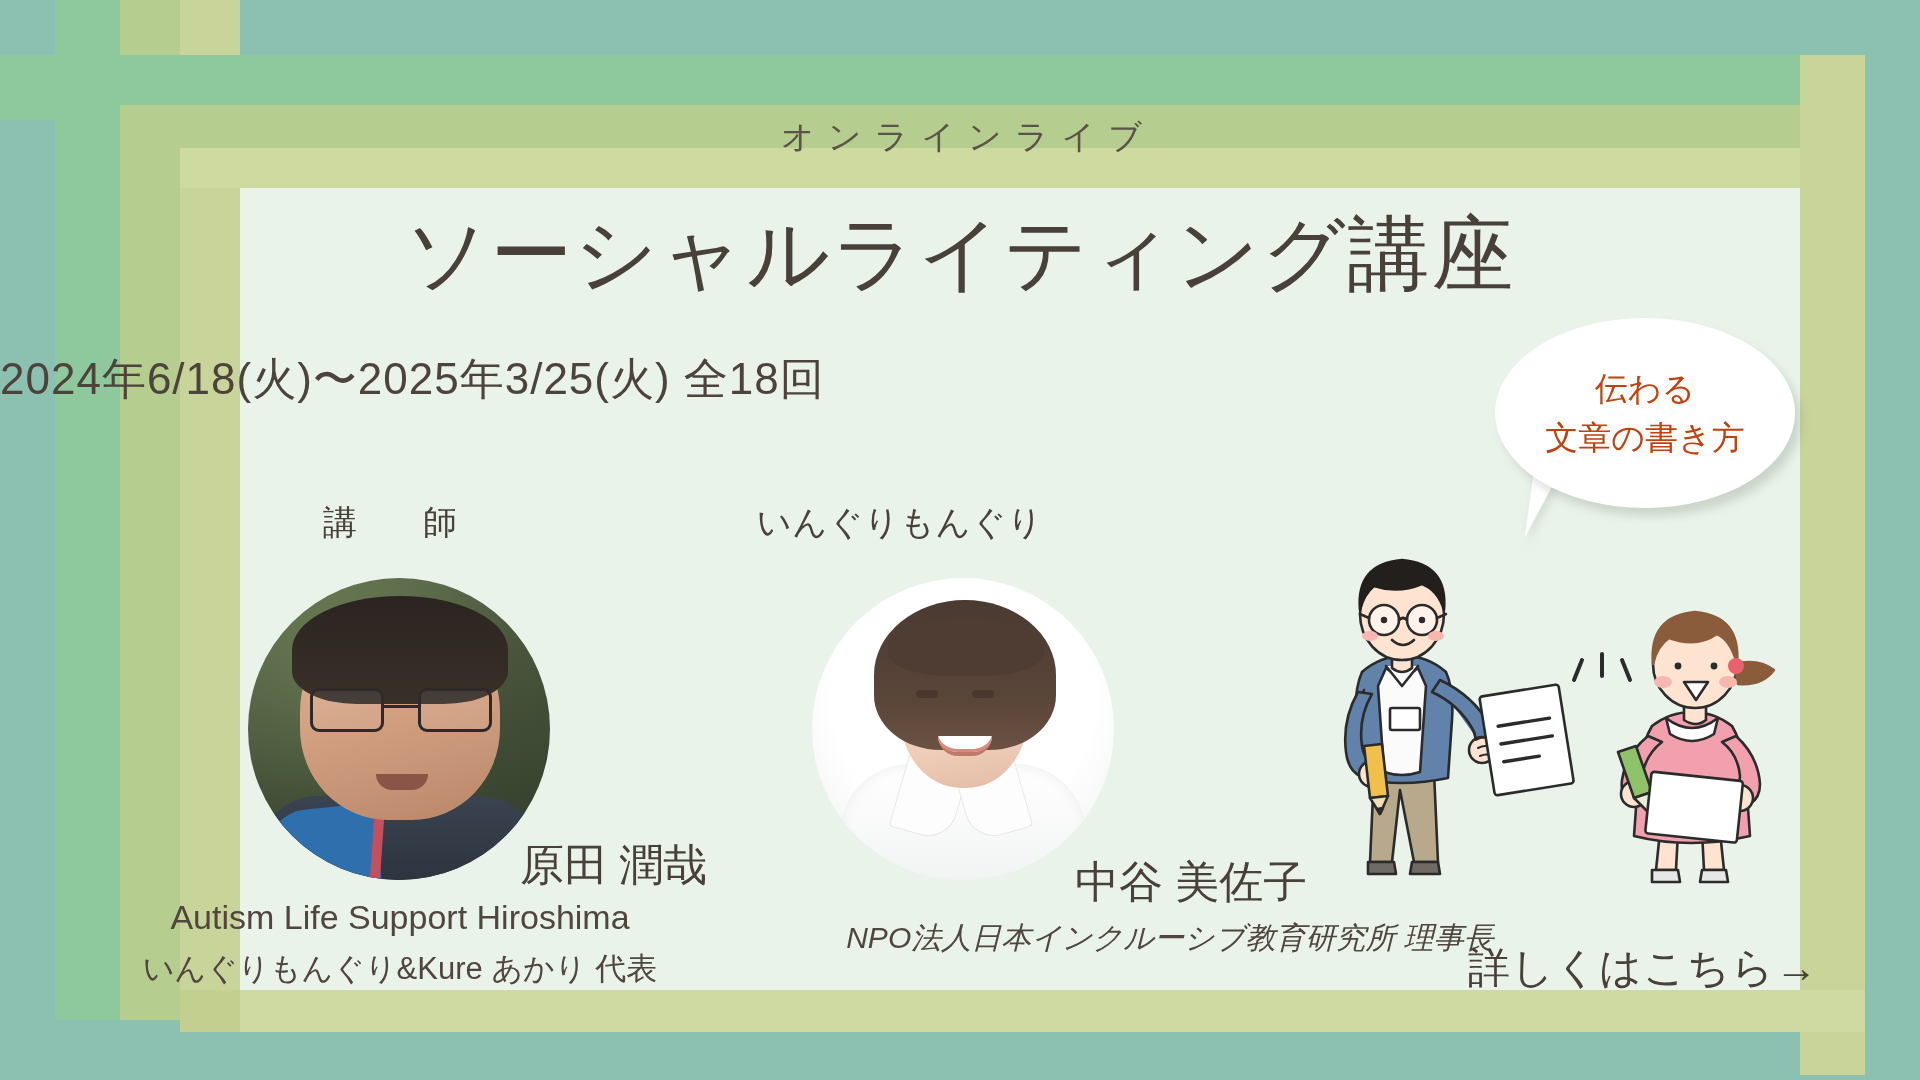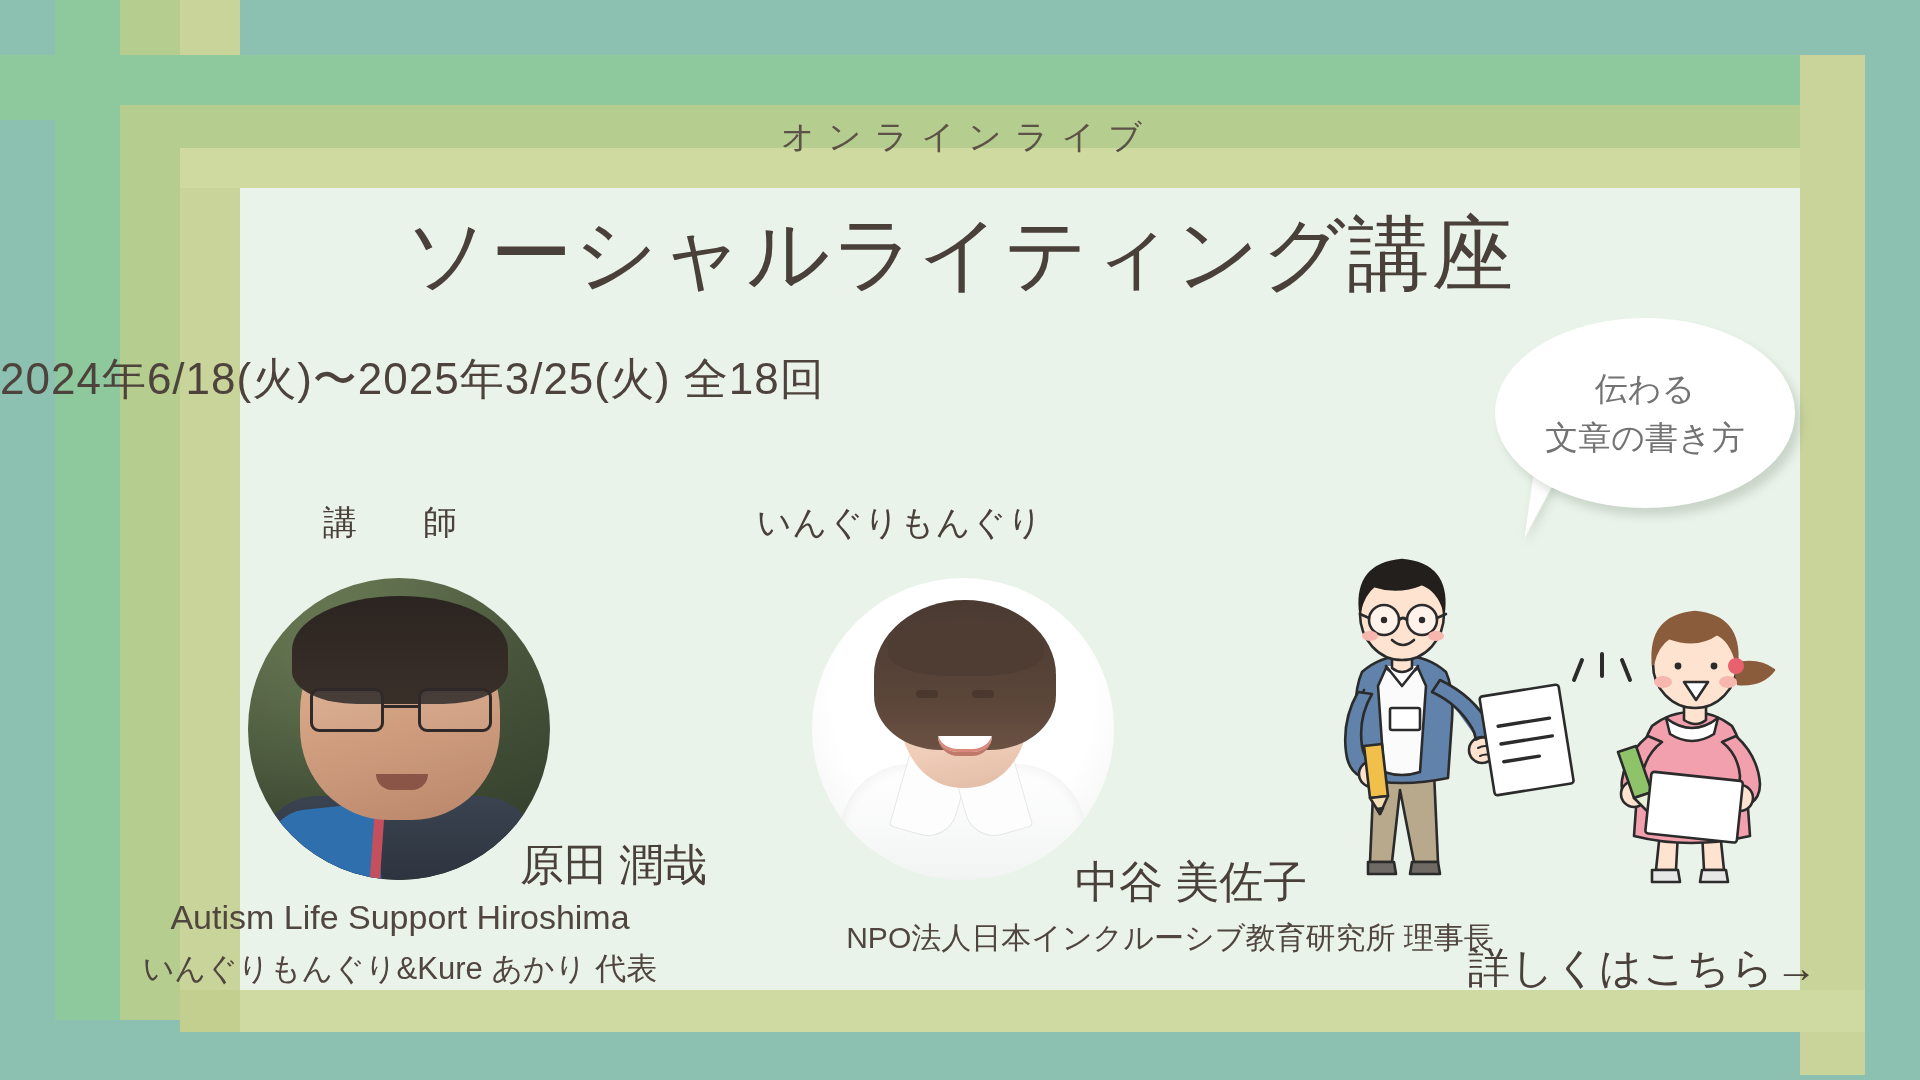--- a/index.html
+++ b/index.html
@@ -176,40 +176,40 @@
   }
   #name-lecturer    { left: 520px; top: 836px; font-family: Liberation Serif, serif; }
   #name-facilitator { left: 1075px; top: 822px; margin-top: 31px; }
 
   .affil {
     position: absolute;
     color: #50463f; white-space: nowrap; text-align: center;
   }
   #affil-lecturer-1 { left: 120px; top: 898px; width: 560px; font-size: 34px; }
   #affil-lecturer-2 { left: 120px; top: 948px; width: 560px; font-size: 31px; }
-  #affil-facilitator { left: 700px; top: 918px; width: 940px; font-size: 30px; }
+  #affil-facilitator { left: 700px; top: 918px; width: 940px; font-size: 30px; font-style: italic; }
 
   
   #cta {
     position: absolute; left: 1468px; top: 940px;
     font-size: 42px; color: #4a403a; white-space: nowrap;
     letter-spacing: 1px;
   }
 
   
   #bubble {
     position: absolute; left: 1495px; top: 318px;
     width: 300px; height: 190px;
     background: #ffffff;
     border-radius: 50%;
     box-shadow: 6px 8px 10px rgba(90,110,90,0.22);
     display: flex; flex-direction: column;
     align-items: center; justify-content: center;
   }
-  #bubble .bline { font-size: 33px; color: #737373; line-height: 1.5; white-space: nowrap; }
+  #bubble .bline { font-size: 33px; color: #c2410c; line-height: 1.5; white-space: nowrap; }
   #bubble-tail {
     position: absolute; left: 1530px; top: 460px;
     width: 0; height: 0;
     border-left: 26px solid #ffffff;
     border-bottom: 70px solid transparent;
     border-top: 10px solid transparent;
     transform: rotate(8deg);
     filter: drop-shadow(3px 6px 5px rgba(90,110,90,0.18));
   }
 

